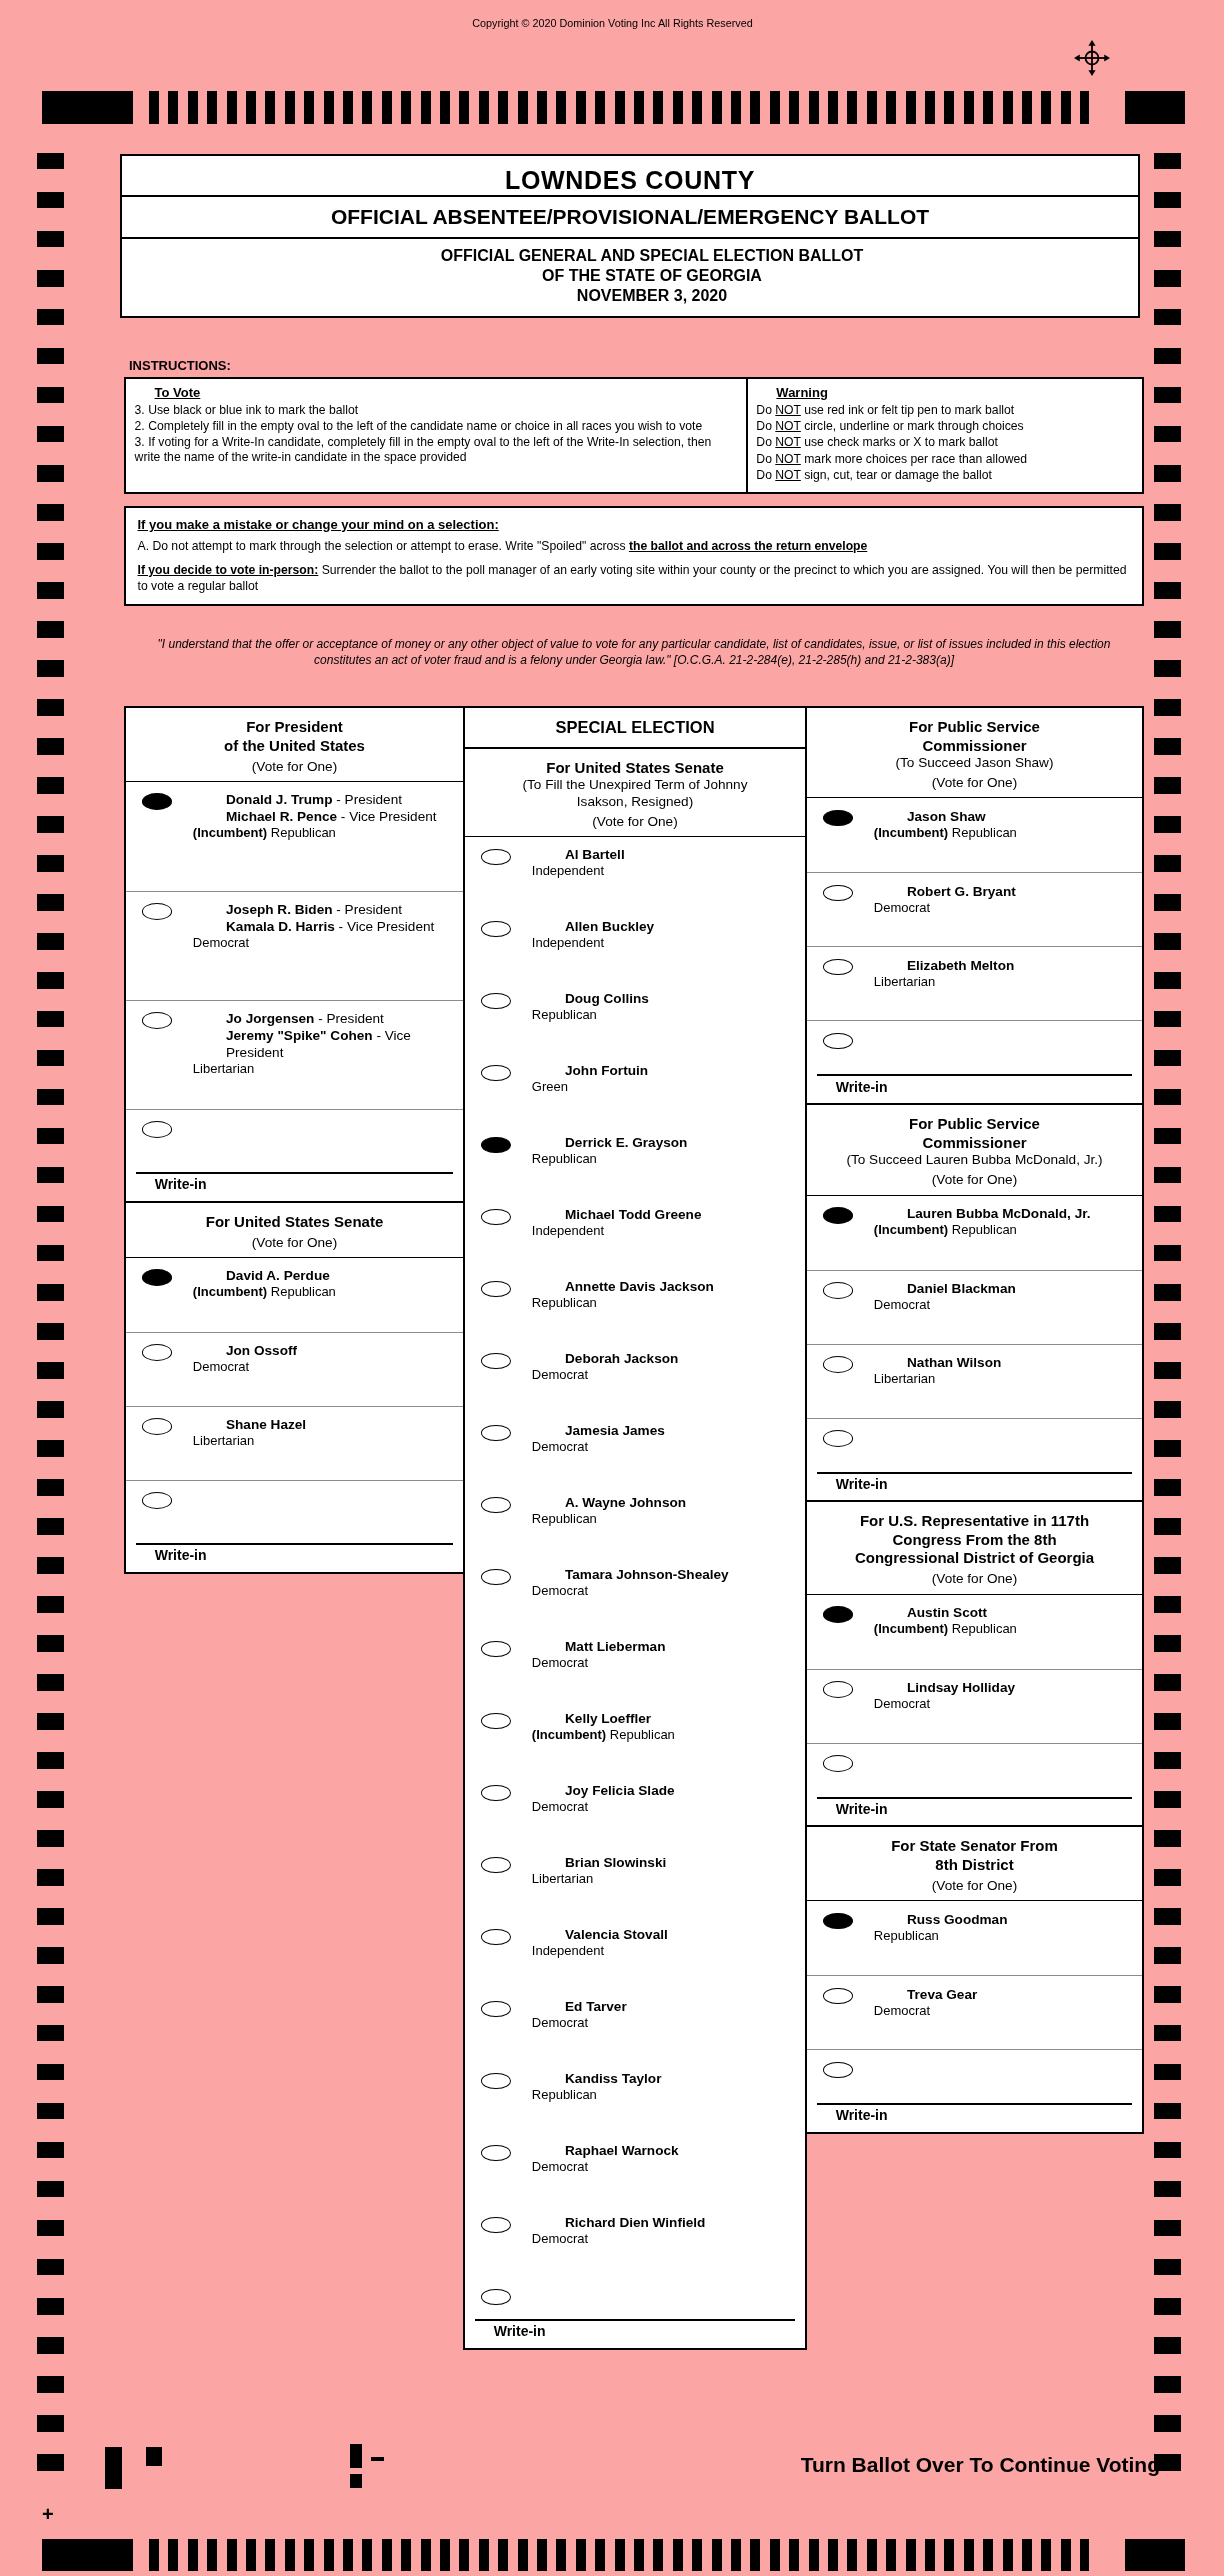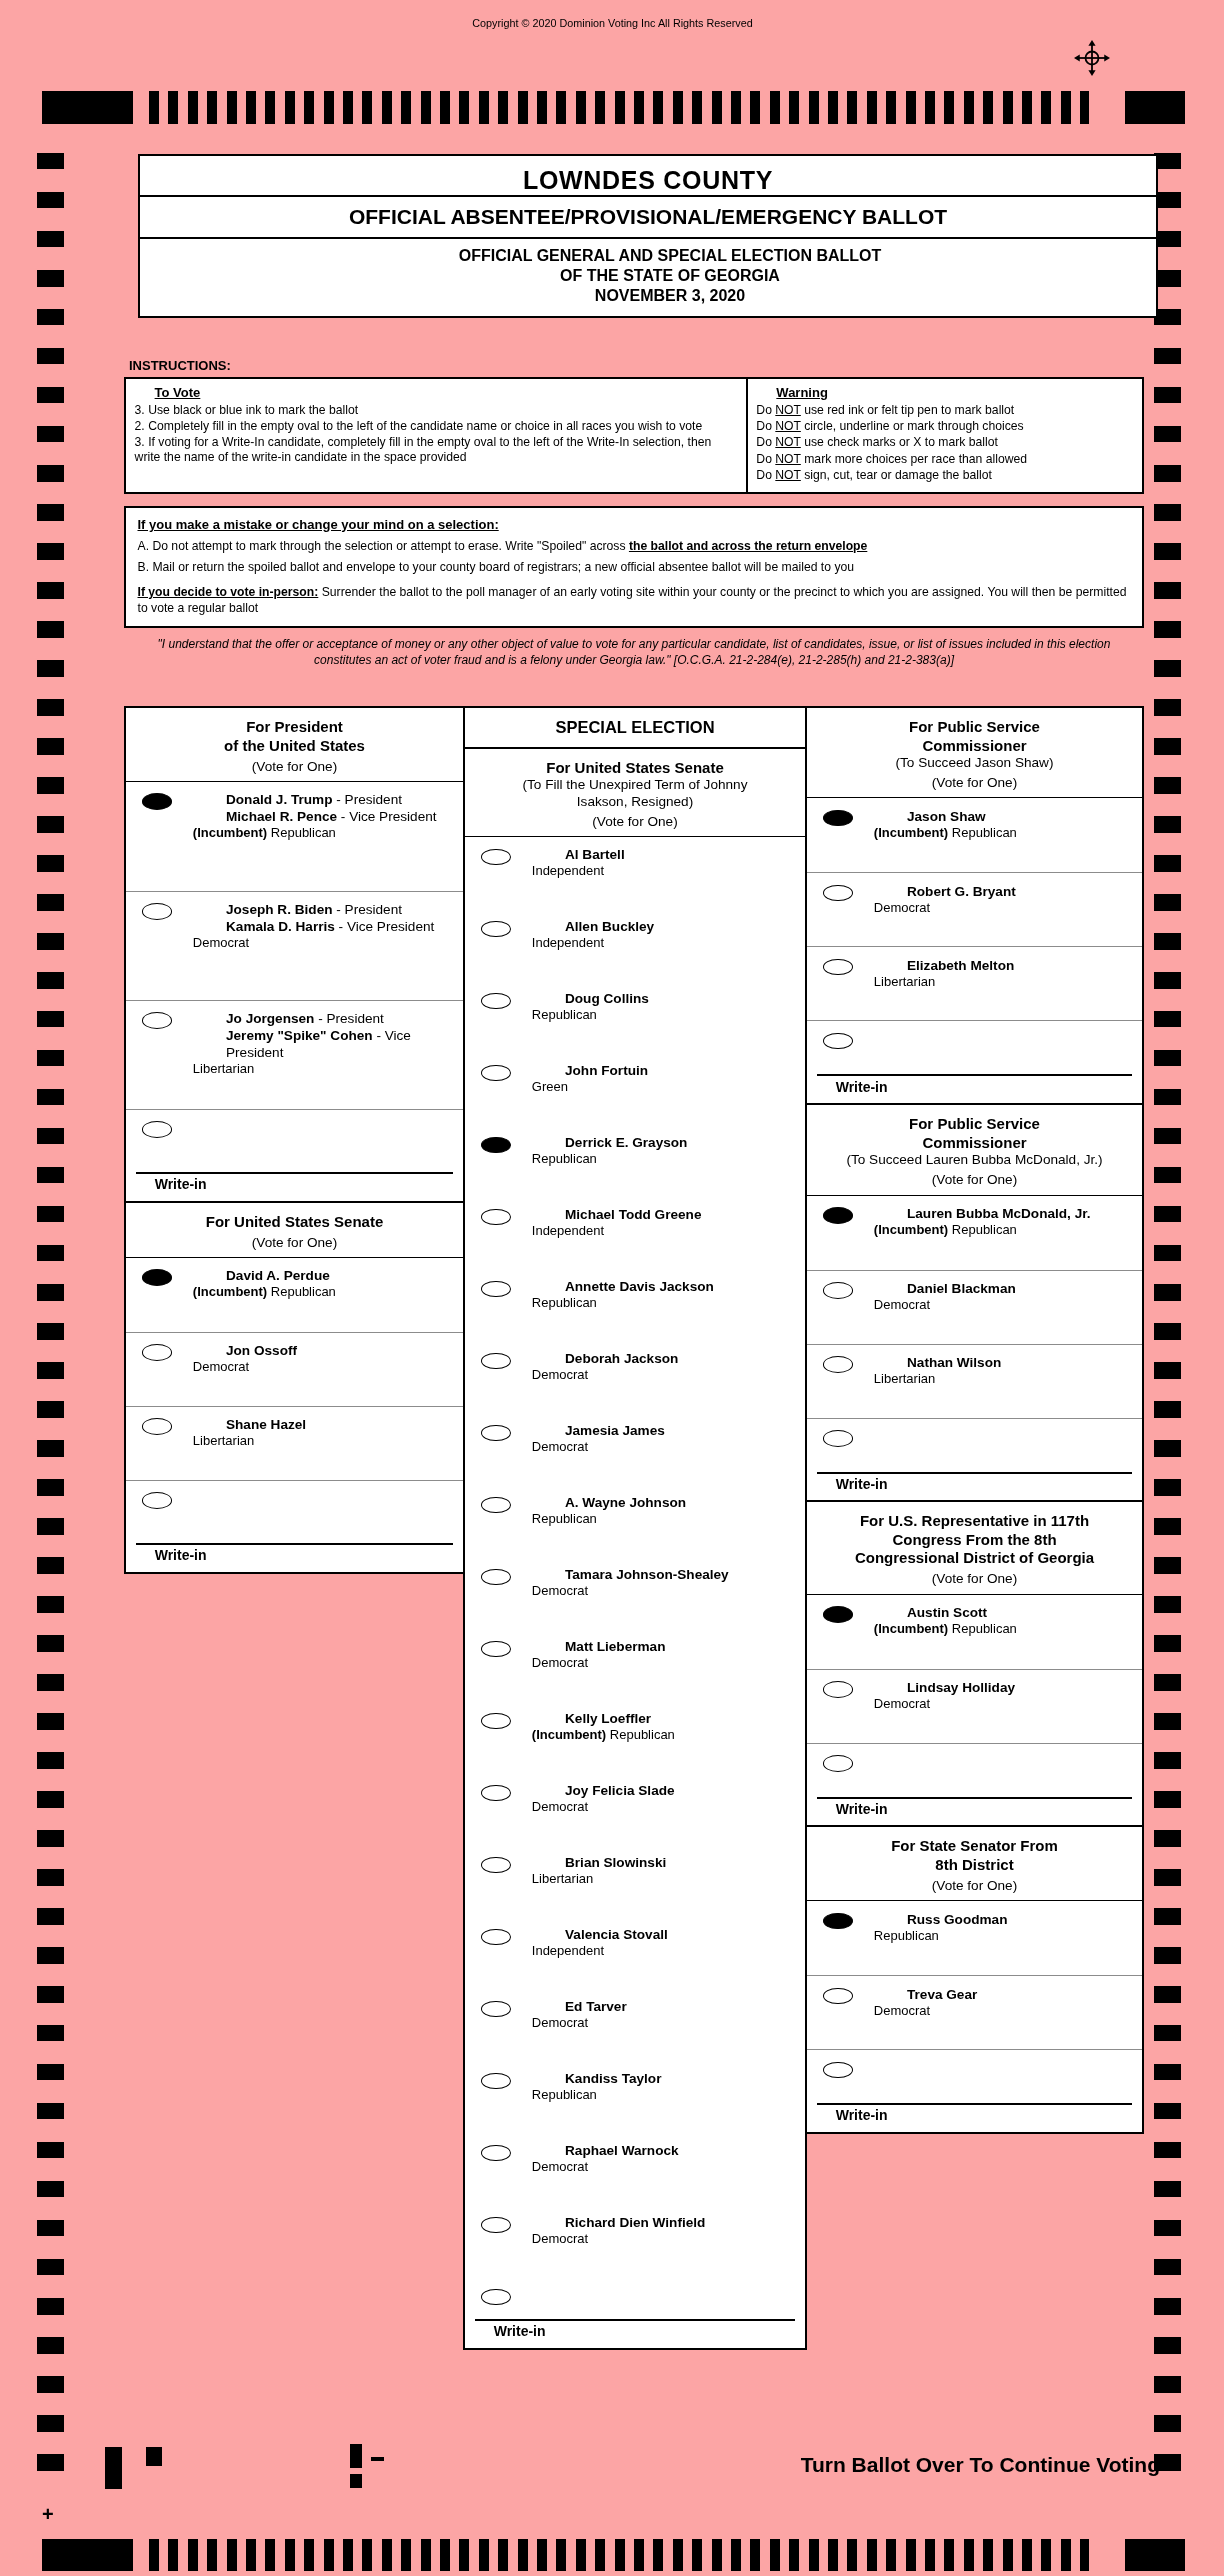--- a/index.html
+++ b/index.html
@@ -26,21 +26,21 @@
   .timing-top-bars { top: 91px; }
   .timing-bottom-bars { top: 2539px; height: 32px; }
   .timing-left, .timing-right {
     position: absolute; top: 153px; width: 26.5px; height: 2339px;
     background: repeating-linear-gradient(to bottom, #000 0 16.5px, transparent 16.5px 39px);
   }
   .timing-left { left: 37px; }
   .timing-right { left: 1154px; }
 
   
-  .hdr-box { position: absolute; left: 138px; top: 154px; width: 1020px; border: 2.2px solid #000; text-align: center; background: #fff; }
+  .hdr-box { position: absolute; left: 120px; top: 154px; width: 1020px; border: 2.2px solid #000; text-align: center; background: #fff; }
   .county { font-size: 25px; font-weight: bold; padding-top: 10px; letter-spacing: 0.7px; }
   .precincts { font-size: 14.3px; font-weight: bold; padding: 4.3px 0 8.6px; }
   .hline { border-top: 2.2px solid #000; }
   .ballot-type { font-size: 21px; font-weight: bold; padding: 8px 0; }
   .etitles { padding: 7.2px 0 10px; margin-left: 44px; }
   .etitle { font-size: 16px; font-weight: bold; line-height: 20px; }
 
   
   .instr-label { position: absolute; left: 129px; top: 358px; font-size: 13px; font-weight: bold; }
   .instr-box { position: absolute; left: 124px; top: 377px; width: 1020px; border: 2.2px solid #000; display: flex; align-items: stretch; background: #fff; }
@@ -153,21 +153,20 @@
           <div class="warn-item"><span>Do </span><span class="u">NOT</span><span> mark more choices per race than allowed</span></div>
           <div class="warn-item"><span>Do </span><span class="u">NOT</span><span> sign, cut, tear or damage the ballot</span></div>
         </div>
     </div>
   </div>
 
   <div class="mistake-box">
     <div class="mistake-title">If you make a mistake or change your mind on a selection:</div>
     <div>
         <div class="mistake-item"><span>A. Do not attempt to mark through the selection or attempt to erase.  Write "Spoiled" across </span><span class="b u">the ballot and across the return envelope</span></div>
-        <div class="mistake-item"><span>B. Mail or return the spoiled ballot and envelope to your county board of registrars; a new official absentee ballot will be mailed to you</span></div>
       </div>
     <p class="in-person"><span class="b u">If you decide to vote in-person:</span><span>  Surrender the ballot to the poll manager of an early voting site within your county or the precinct to which you are assigned.  You will then be permitted to vote a regular ballot</span></p>
   </div>
 
   <div class="legal">"I understand that the offer or acceptance of money or any other object of value to vote for any particular candidate, list of candidates, issue, or list of issues included in this election constitutes an act of voter fraud and is a felony under Georgia law." [O.C.G.A. 21-2-284(e), 21-2-285(h) and 21-2-383(a)]</div>
 
   <div class="contest-area">
     <div class="ballot-col col-a">
         <div class="contest">
           <div class="contest-header">

